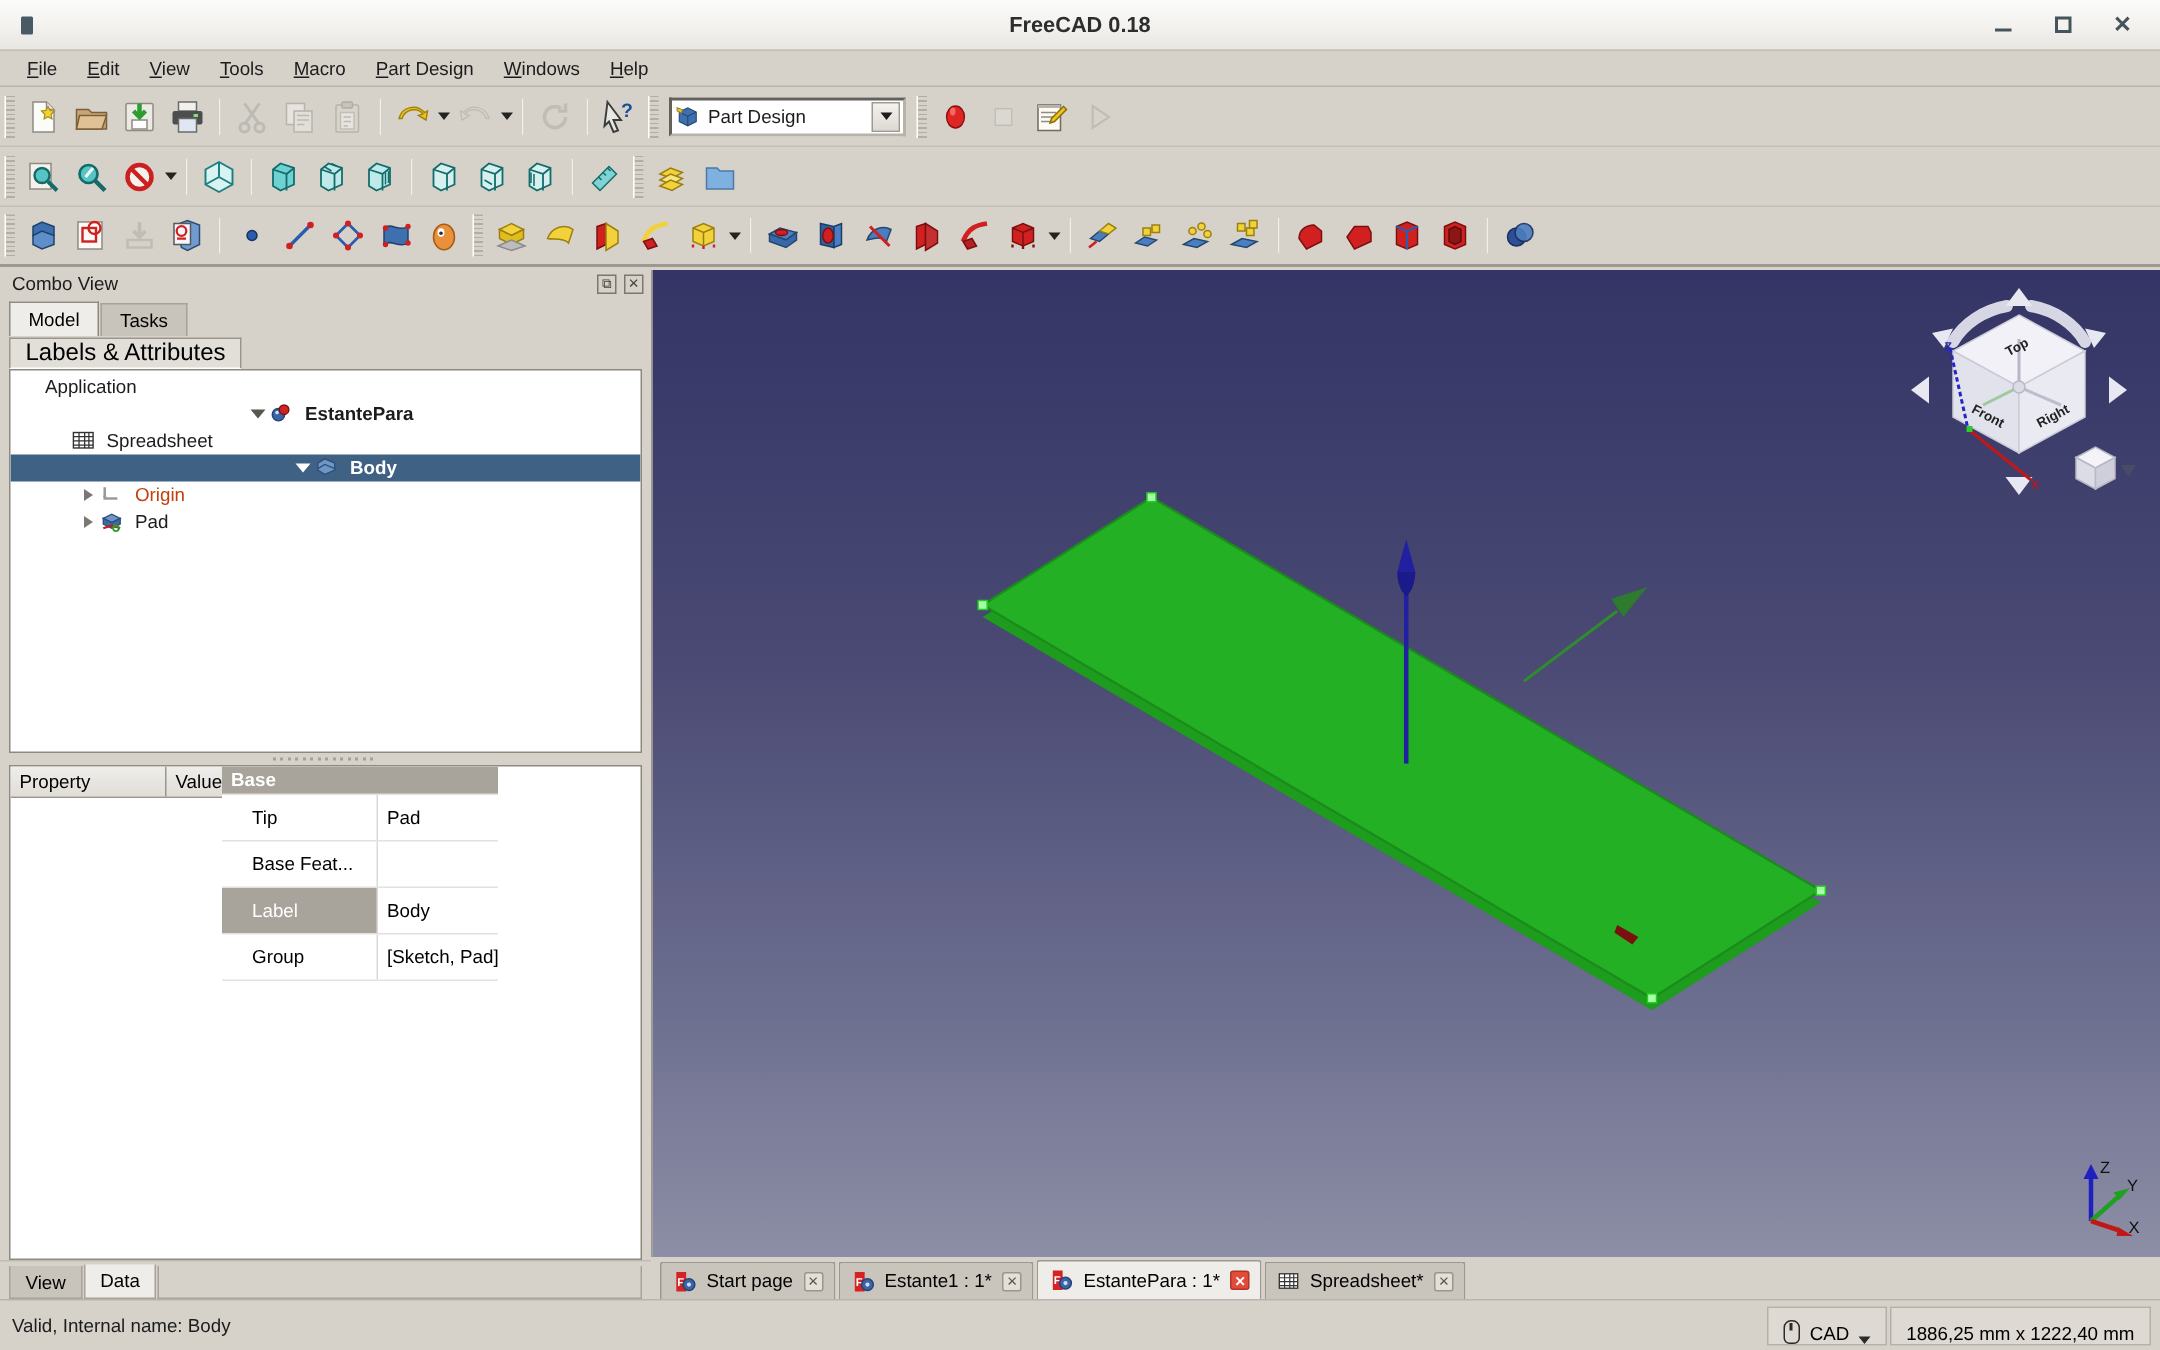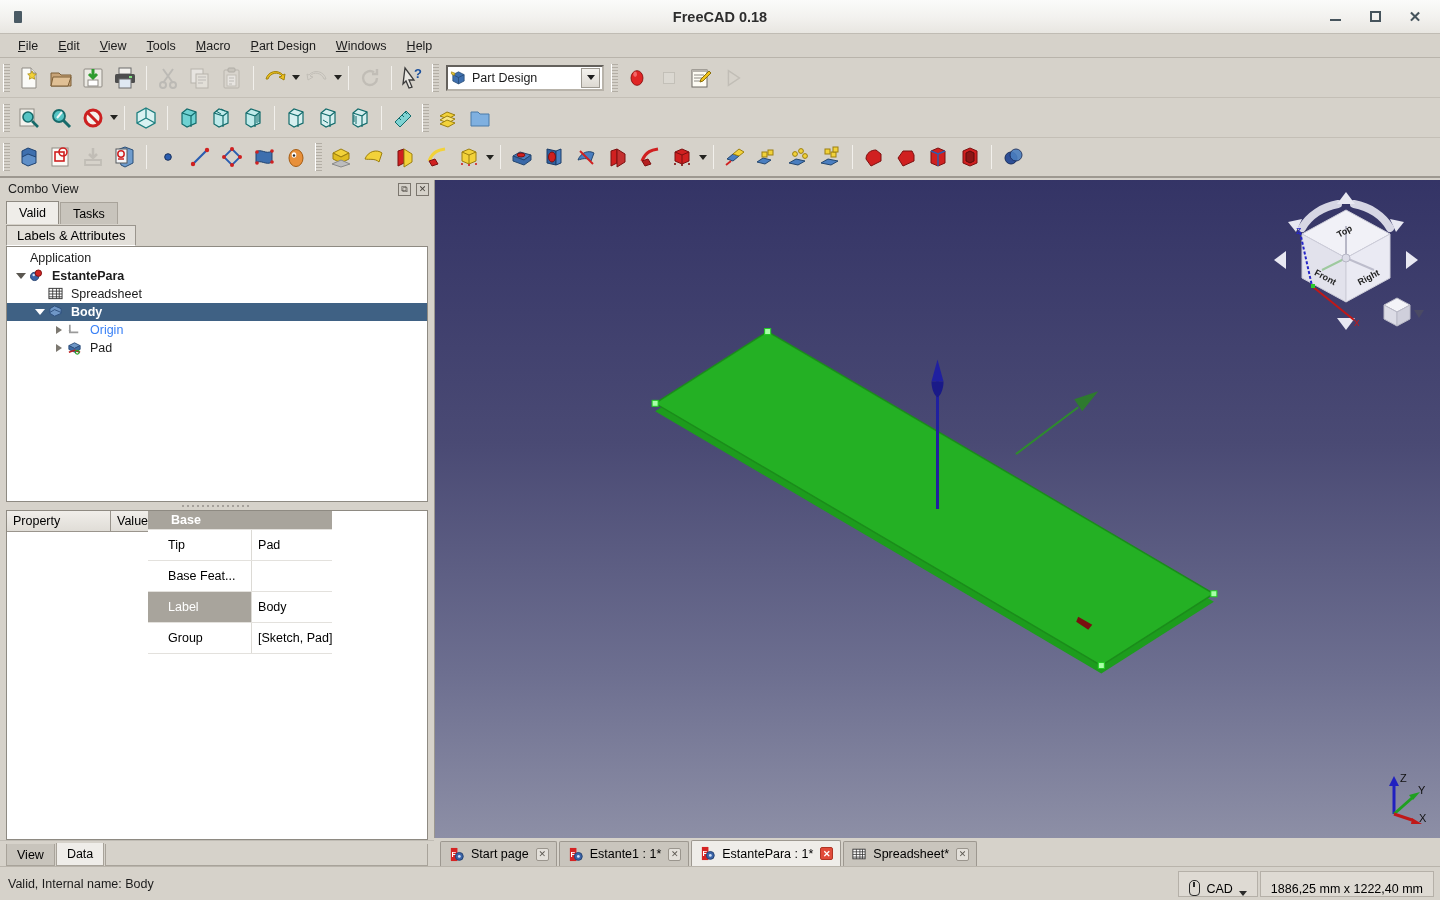--- a/index.html
+++ b/index.html
@@ -84,33 +84,33 @@
   .dockbtn { width: 13px; height: 13px; margin-left: 5px; border: 1px solid #7b766e;
              display:flex;align-items:center;justify-content:center; font-size: 9px; color:#46423c;
              background:#d6d2ca; cursor: default; }
   .tabstrip { height: 24px; display: flex; align-items: flex-end; padding-left: 6px; }
   .vtab { height: 22px; padding: 0 12px; display:flex;align-items:center; font-size:12.5px;
           border:1px solid #a8a39a; border-bottom:none; background:#c8c4bc; cursor: default;
           margin-right: 1px; }
   .vtab.active { background: #efede9; height: 23px; border-color: #8e8a82; font-weight: normal; }
   .panel-box { flex: 1 1 auto; margin: 0 6px 0 6px; display:flex; flex-direction: column; min-height:0; }
   .lbl-attr-bar { height: 22px; display: flex; align-items: flex-end; }
-  .lbl-attr-tab { height: 21px; padding: 0 10px; display:flex; align-items:center; font-size:13px;
+  .lbl-attr-tab { height: 21px; padding: 0 10px; display:flex; align-items:center; font-size:16px;
                   background:#e2dfd9; border:1px solid #9a958d; border-bottom:1px solid #fff;
                   cursor: default; }
   .tree {
     flex: 1 1 auto; background: #fff; border: 1px solid #8e8a82; overflow: hidden;
     position: relative; min-height: 0;
   }
   .tree-inner { padding: 2px 0 0 0; }
   .tnode { display: flex; align-items: center; height: 18px; font-size: 12.5px; color: #1c1c1c;
            cursor: default; padding-left: 4px; white-space: nowrap; }
   .tnode.sel { background: #3f6184; color: #fff; }
-  .tnode.dim { color: #3b82f6; }
-  .tnode.bold { font-weight: bold; }
+  .tnode.dim { color: #c2410c; }
+  .tnode.bold { font-weight: bold; justify-content: center; }
   .twist { width: 16px; flex: 0 0 16px; display:flex;align-items:center;justify-content:center; }
   .tri-open-outline { width:0;height:0;border-left:5px solid transparent;border-right:5px solid transparent;
                       border-top:6px solid #5a5650; }
   .tri-closed-outline { width:0;height:0;border-top:4px solid transparent;border-bottom:4px solid transparent;
                         border-left:6px solid #7c7870; }
   .ticon { width: 18px; flex: 0 0 18px; height:16px; margin-right: 4px; position: relative; }
   .tlabel { padding-left: 1px; }
 
   .splitter-h { height: 8px; margin: 0 6px; background: #d6d2ca; position: relative; }
   .splitter-h:after { content:""; position:absolute; left:50%; transform:translateX(-50%); top:3px;
@@ -665,21 +665,21 @@
   <div class="workspace">
 
     <div class="combo">
       <div class="combo-title">
         <span class="t">Combo View</span>
         <span class="dockbtn">⧉</span>
         <span class="dockbtn">✕</span>
       </div>
 
       <div class="tabstrip" id="combo-tabs">
-          <div class="vtab active">Valid</div>
+          <div class="vtab active">Model</div>
           <div class="vtab">Tasks</div>
         </div>
 
       <div class="panel-box">
         <div class="lbl-attr-bar">
           <div class="lbl-attr-tab">Labels &amp; Attributes</div>
         </div>
         <div class="tree">
           <div class="tree-inner" id="tree-inner">
               <div class="tnode" style="padding-left: 6px;">
@@ -743,21 +743,21 @@
 
       <div class="splitter-h"></div>
 
       <div class="proptable">
         <div class="prow header">
           <div class="pc1">Property</div>
           <div class="pc2">Value</div>
         </div>
         <div id="prop-rows">
             <div class="prow group">
-              <div style="padding-left: 23px;">Base</div>
+              <div style="padding-left: 6px;">Base</div>
             </div>
             <div class="prow">
               <div class="pc1">
                 <span class="pexp"></span>
                 <span>Tip</span>
               </div>
               <div class="pc2">Pad</div>
             </div>
             <div class="prow">
               <div class="pc1">

